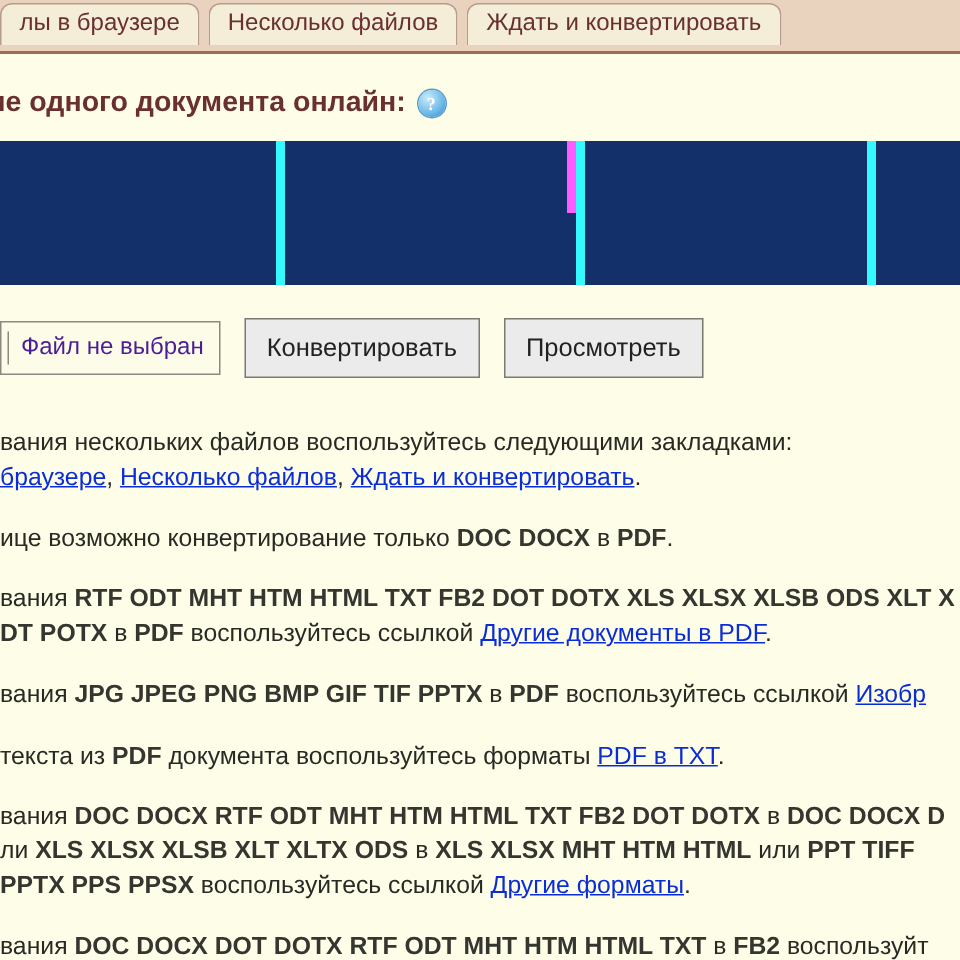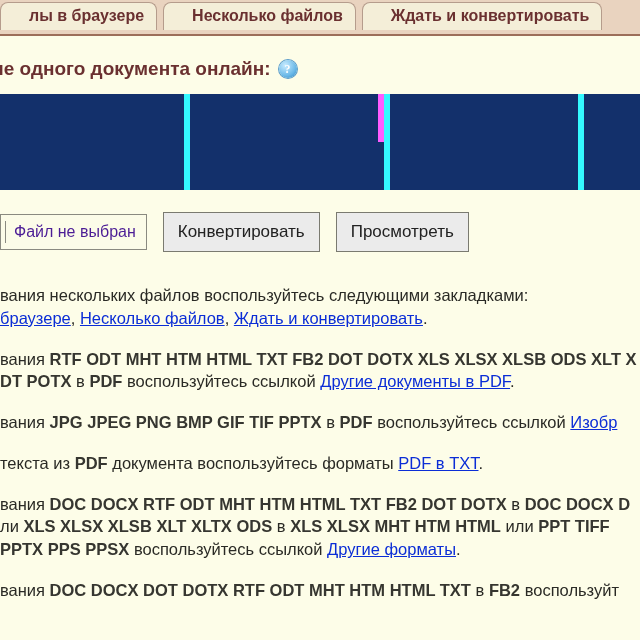--- a/index.html
+++ b/index.html
@@ -27,25 +27,25 @@
     background: #e9d3bf;
     height: 32px;
     align-items: flex-start;
   }
   .tab {
     background: #f4eed8;
     border: 1px solid #b59c8c;
     border-top-left-radius: 8px;
     border-top-right-radius: 8px;
     border-bottom: none;
-    padding: 4px 12px 5px 28px;
+    padding: 4px 12px 5px 12px;
     font-size: 16px;
     color: #6a3030;
     cursor: pointer;
-    font-weight: bold;
+    font-weight: normal;
     line-height: 1.1;
   }
   .under-tabs-rule {
     width: 640px;
     height: 2px;
     background: #9c6e5a;
   }
   .heading-row {
     display: flex;
     align-items: center;
@@ -189,20 +189,23 @@
     <span class="btn">Просмотреть</span>
   </div>
 
   <div class="body-text">
 
     <p>
       <span>вания нескольких файлов воспользуйтесь следующими закладками:</span><br>
       <a>браузере</a><span>, </span><a>Несколько файлов</a><span>, </span><a>Ждать и конвертировать</a><span>.</span>
     </p>
 
+    <p>
+      <span>ице возможно конвертирование только </span><span class="formats">DOC DOCX</span><span> в </span><span class="formats">PDF</span><span>.</span>
+    </p>
 
     <p>
       <span>вания </span><span class="formats">RTF ODT MHT HTM HTML TXT FB2 DOT DOTX XLS XLSX XLSB ODS XLT X</span><br>
       <span class="formats">DT POTX</span><span> в </span><span class="formats">PDF</span><span> воспользуйтесь ссылкой </span><a>Другие документы в PDF</a><span>.</span>
     </p>
 
     <p>
       <span>вания </span><span class="formats">JPG JPEG PNG BMP GIF TIF PPTX</span><span> в </span><span class="formats">PDF</span><span> воспользуйтесь ссылкой </span><a>Изобр</a>
     </p>
 

